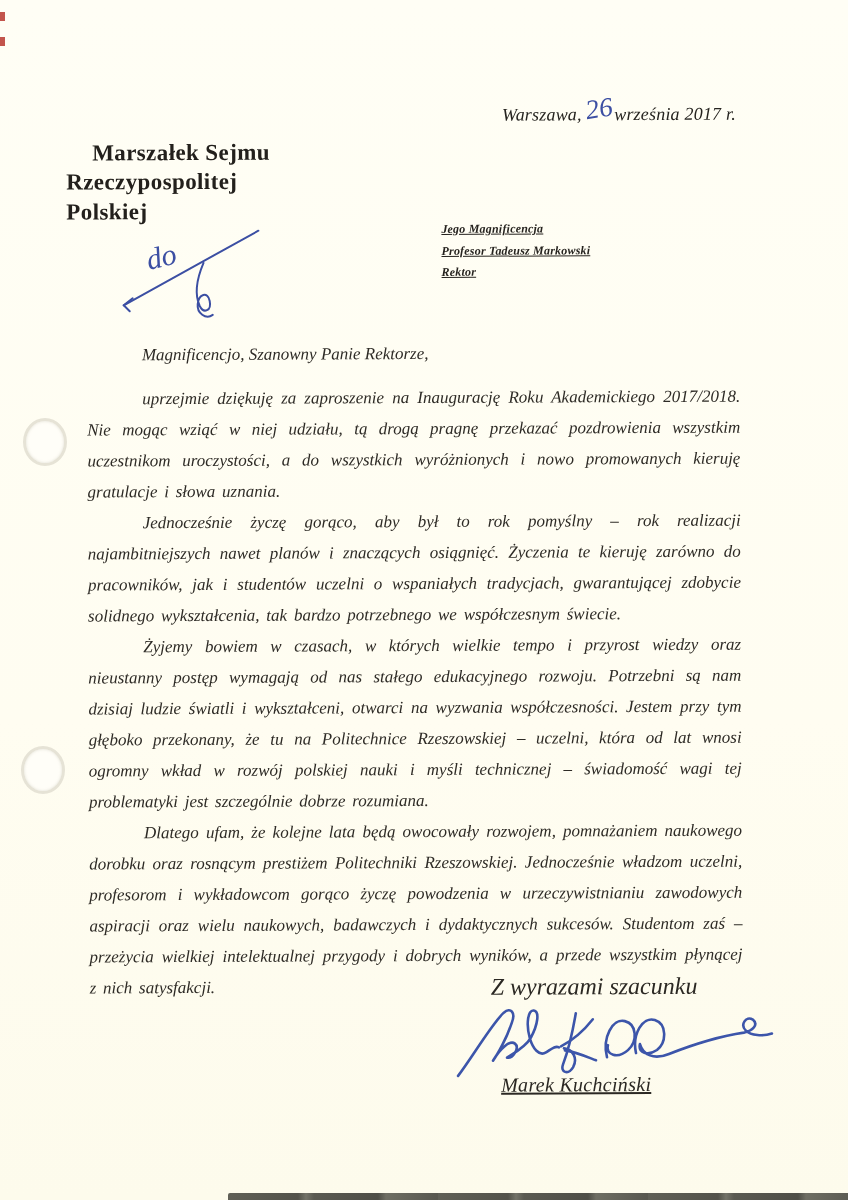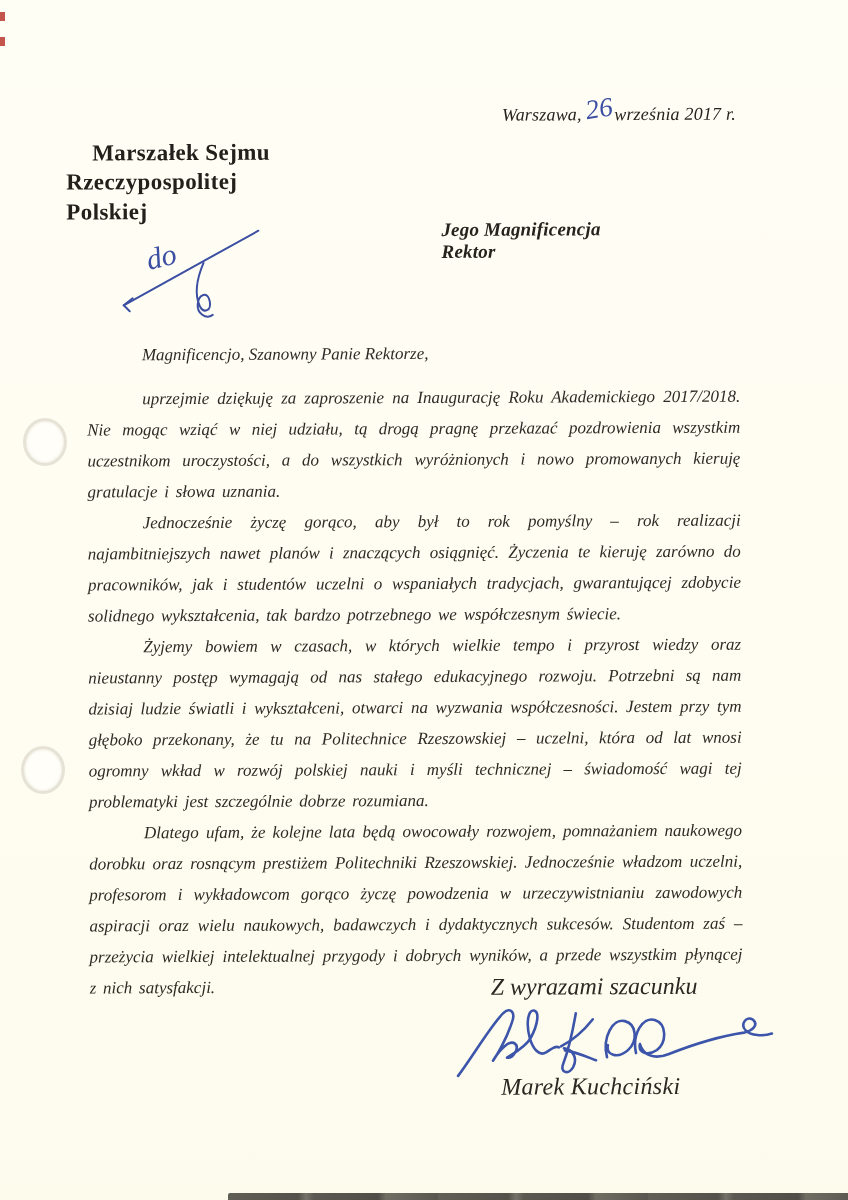--- a/index.html
+++ b/index.html
@@ -60,40 +60,41 @@
     color:#23201c;font-weight:600;letter-spacing:.4px;
   }
   .letterhead .l1{font-size:23px;text-align:center;line-height:28px;}
   .letterhead .l2{font-size:23px;text-align:left;line-height:30px;}
   
   .annotation-svg{position:absolute;left:110px;top:214px;}
   
   .addressee{
     position:absolute;left:443px;top:219px;
     font-weight:bold;font-style:italic;
-    font-size:19px;line-height:21.5px;color:#26231f;
+    font-size:12px;line-height:21.5px;color:#26231f;
     letter-spacing:.2px;
+    text-decoration:underline;
   }
   
   .body-block{
     position:absolute;left:88px;top:338px;width:653px;
     font-style:italic;font-size:17px;line-height:31px;
     color:#2e2b26;
   }
   .salutation{margin:0 0 13px 0;text-indent:55px;}
   .body-block p{margin:0;text-indent:55px;text-align:justify;word-spacing:2.5px;}
   
   .closing{
     position:absolute;left:489px;top:974px;
     font-style:italic;font-size:24px;color:#2b2823;
   }
   .signature-svg{position:absolute;left:450px;top:996px;}
   .signer-name{
     position:absolute;left:499px;top:1074px;
-    font-style:italic;font-size:24px;color:#2b2823;letter-spacing:.3px;
+    font-style:italic;font-size:20px;color:#2b2823;letter-spacing:.3px;text-decoration:underline;
   }
 </style>
 </head>
 <body>
 
 <div class="sheet">
 
   <div class="hole-punch hp-1"></div>
   <div class="hole-punch hp-2"></div>
   <div class="edge-mark em-1"></div>
@@ -115,20 +116,21 @@
       <g stroke="#3c4fa3" stroke-width="2" fill="none" stroke-linecap="round" stroke-linejoin="round">
         <path d="M 150 16 L 15 90"></path>
         <path d="M 15 90 L 24 83 M 15 90 L 21 96"></path>
         <path d="M 95 48 C 89 62, 85 78, 91 91 C 95 99, 103 96, 101 86 C 99 76, 90 79, 89 89 C 88 98, 97 105, 104 100"></path>
       </g>
       <text x="38" y="50" font-size="30" font-style="italic" fill="#3c4fa3" transform="rotate(-13 60 42)" font-family="Liberation Serif, serif">do</text>
     </svg>
 
     <div class="addressee">
       <div>Jego Magnificencja</div>
+      <div>Profesor Tadeusz Markowski</div>
       <div>Rektor</div>
     </div>
 
     <div class="body-block">
       <div class="salutation">Magnificencjo, Szanowny Panie Rektorze,</div>
       <p>uprzejmie dziękuję za zaproszenie na Inaugurację Roku Akademickiego 2017/2018. Nie mogąc wziąć w niej udziału, tą drogą pragnę przekazać pozdrowienia wszystkim uczestnikom uroczystości, a do wszystkich wyróżnionych i nowo promowanych kieruję gratulacje i słowa uznania.</p>
       <p>Jednocześnie życzę gorąco, aby był to rok pomyślny – rok realizacji najambitniejszych nawet planów i znaczących osiągnięć. Życzenia te kieruję zarówno do pracowników, jak i studentów uczelni o wspaniałych tradycjach, gwarantującej zdobycie solidnego wykształcenia, tak bardzo potrzebnego we współczesnym świecie.</p>
       <p>Żyjemy bowiem w czasach, w których wielkie tempo i przyrost wiedzy oraz nieustanny postęp wymagają od nas stałego edukacyjnego rozwoju. Potrzebni są nam dzisiaj ludzie światli i wykształceni, otwarci na wyzwania współczesności. Jestem przy tym głęboko przekonany, że tu na Politechnice Rzeszowskiej – uczelni, która od lat wnosi ogromny wkład w rozwój polskiej nauki i myśli technicznej – świadomość wagi tej problematyki jest szczególnie dobrze rozumiana.</p>
       <p>Dlatego ufam, że kolejne lata będą owocowały rozwojem, pomnażaniem naukowego dorobku oraz rosnącym prestiżem Politechniki Rzeszowskiej. Jednocześnie władzom uczelni, profesorom i wykładowcom gorąco życzę powodzenia w urzeczywistnianiu zawodowych aspiracji oraz wielu naukowych, badawczych i dydaktycznych sukcesów. Studentom zaś – przeżycia wielkiej intelektualnej przygody i dobrych wyników, a przede wszystkim płynącej z nich satysfakcji.</p>
     </div>

